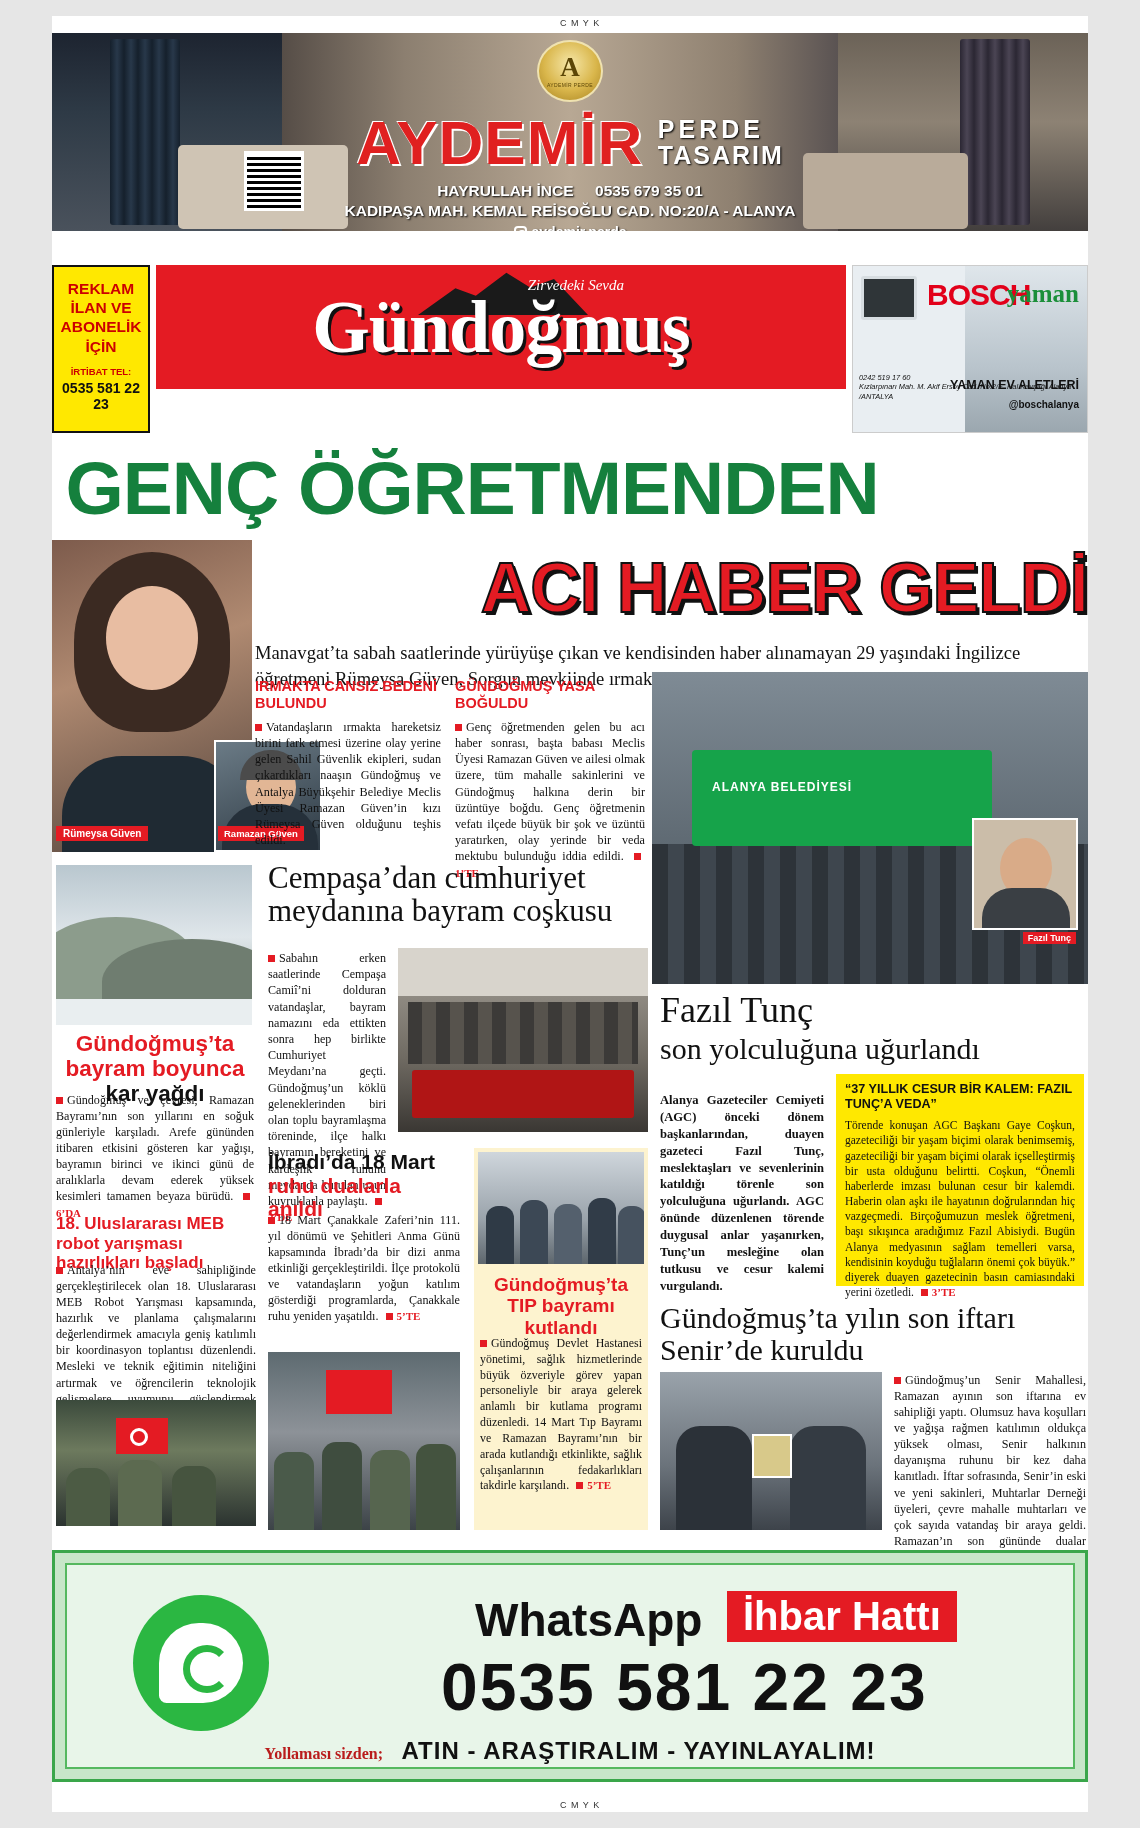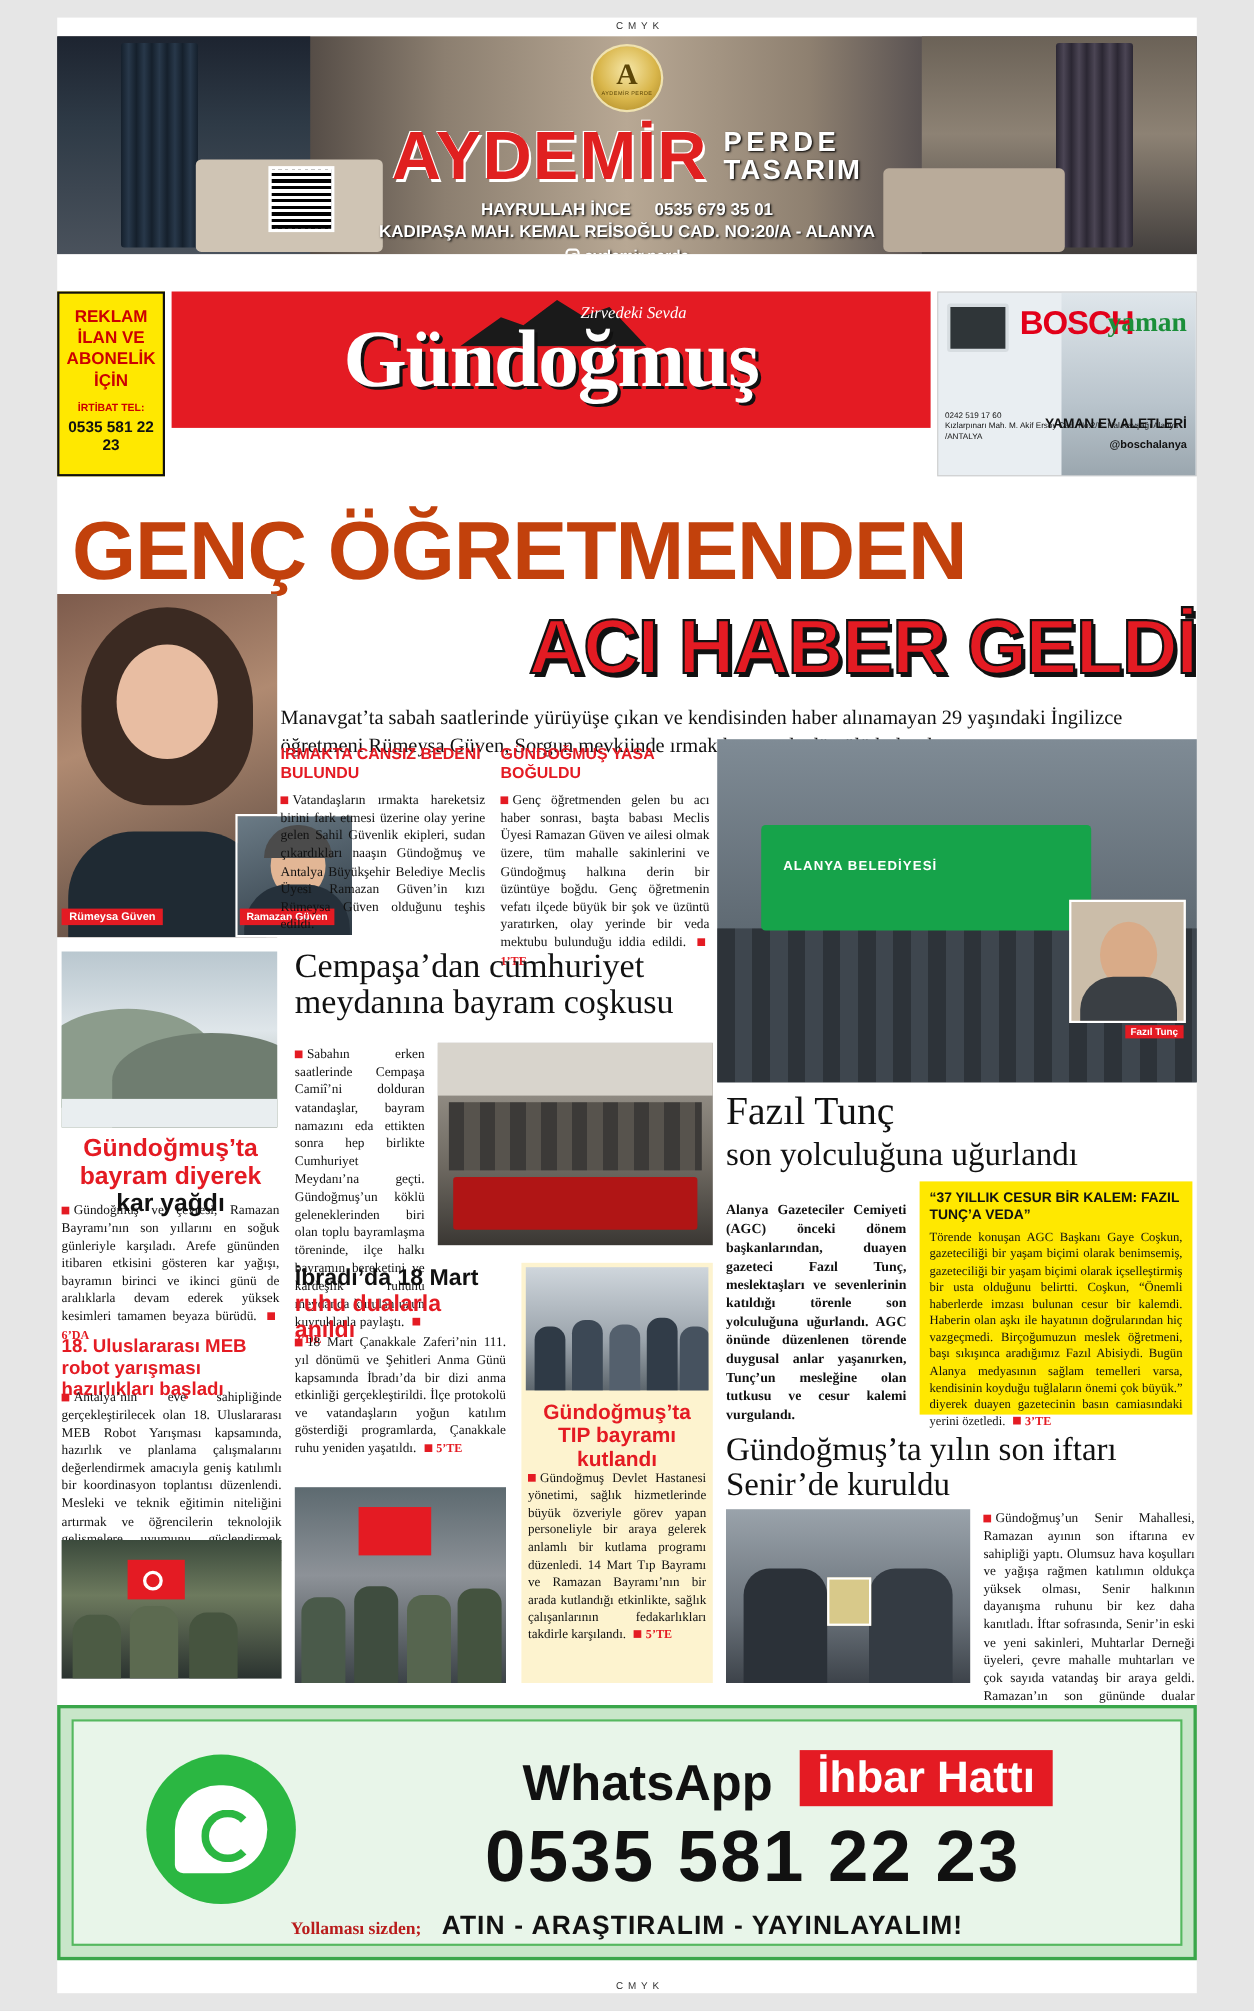--- a/index.html
+++ b/index.html
@@ -122,29 +122,29 @@
   }
   .mast-right {
     position:absolute; right:0; top:0; width:236px; height:168px; background:#e9eef2; border:1px solid #ccc;
     overflow:hidden;
   }
   .mast-right .kitchen { position:absolute; right:0; top:0; width:122px; height:168px;
     background:linear-gradient(180deg,#dfe6eb 0%,#b9c4cc 60%,#9aa6ae 100%); }
   .mast-right .oven { position:absolute; left:8px; top:10px; width:56px; height:44px; background:#2f3538; border:3px solid #d7dde1; border-radius:3px;}
   .mast-right .bosch { position:absolute; left:74px; top:12px; font-size:30px; font-weight:bold; color:#e2001a; letter-spacing:-1px;}
   .mast-right .yaman { position:absolute; right:8px; top:14px; font-size:25px; font-weight:bold; color:#1b8f3a; font-family:"Liberation Serif",serif;}
-  .mast-right .r-contact { position:absolute; left:6px; bottom:30px; font-size:7.4px; line-height:1.32; color:#111;}
+  .mast-right .r-contact { position:absolute; left:6px; bottom:30px; font-size:7.4px; line-height:1.32; color:#111;font-style:italic;}
   .mast-right .r-brand { position:absolute; right:8px; bottom:40px; font-size:12.5px; font-weight:bold; color:#111;}
   .mast-right .r-insta { position:absolute; right:8px; bottom:22px; font-size:10px; font-weight:bold; color:#111;}
 
   
   .hl1 {
     position:absolute; left:52px; top:445px; width:840px;
     text-align:center; font-size:75px; font-weight:bold; letter-spacing:-1px;
-    color:#c2410c; font-family:"Liberation Sans", sans-serif;margin-top:12px;
+    color:#15803d; font-family:"Liberation Sans", sans-serif;
   }
   .hl2 {
     position:absolute; left:250px; top:548px; width:838px;
     text-align:right; font-size:70px; font-weight:bold; letter-spacing:-1px;
     color:#e41b23; -webkit-text-stroke:2px #111; text-shadow:3px 3px 0 #111;
   }
   .lead {
     position:absolute; left:255px; top:640px; width:822px;
     font-family:"Liberation Serif", serif; font-size:18.6px; line-height:1.42; color:#111;
   }
@@ -415,21 +415,21 @@
     <div class="phcap">Fazıl Tunç</div>
   </div>
 
   <div class="snowcard">
     <div class="hill1"></div>
       <div class="hill2"></div>
       <div class="road"></div>
   </div>
   <div class="left-h1 ttl-red">
     <span>Gündoğmuş’ta bayram</span>
-    <span>diyerek </span><span class="ttl-blk">kar yağdı</span>
+    <span>boyunca </span><span class="ttl-blk">kar yağdı</span>
   </div>
   <div class="left-b1"><span class="sq"></span><span>Gündoğmuş ve çevresi, Ramazan Bayramı’nın son yıllarını en soğuk günleriyle karşıladı. Arefe gününden itibaren etkisini gösteren kar yağışı, bayramın birinci ve ikinci günü de aralıklarla devam ederek yüksek kesimleri tamamen beyaza bürüdü.</span>
     <span class="sq" style="margin-left:4px;"></span><span class="pg">6’DA</span>
   </div>
 
   <div class="left-h2">18. Uluslararası MEB robot yarışması hazırlıkları başladı</div>
   <div class="left-b2"><span class="sq"></span><span>Antalya’nın eve sahipliğinde gerçekleştirilecek olan 18. Uluslararası MEB Robot Yarışması kapsamında, hazırlık ve planlama çalışmalarını değerlendirmek amacıyla geniş katılımlı bir koordinasyon toplantısı düzenlendi. Mesleki ve teknik eğitimin niteliğini artırmak ve öğrencilerin teknolojik gelişmelere uyumunu güçlendirmek amacıyla düzenlenen yarışma, bu yıl da oldukça zengin bir içeriğe sahip.</span>
     <span class="sq" style="margin-left:4px;"></span><span class="pg">7’DE</span>
   </div>
   <div class="left-img2">

